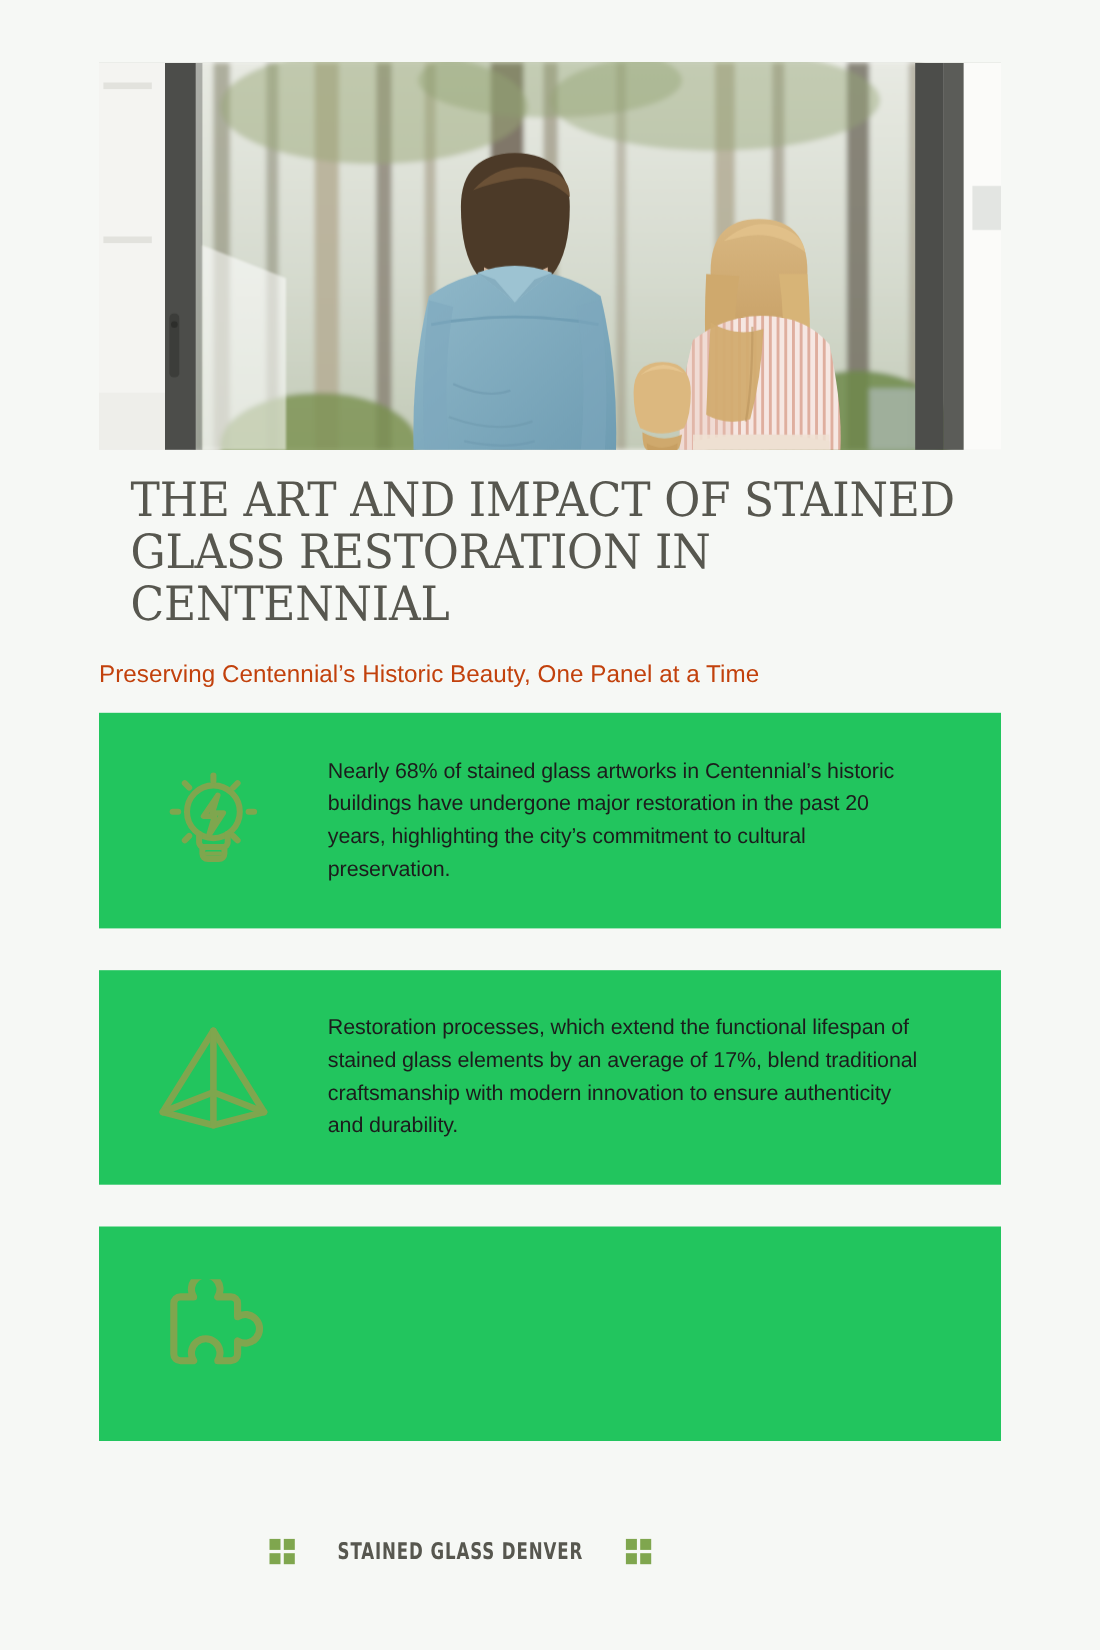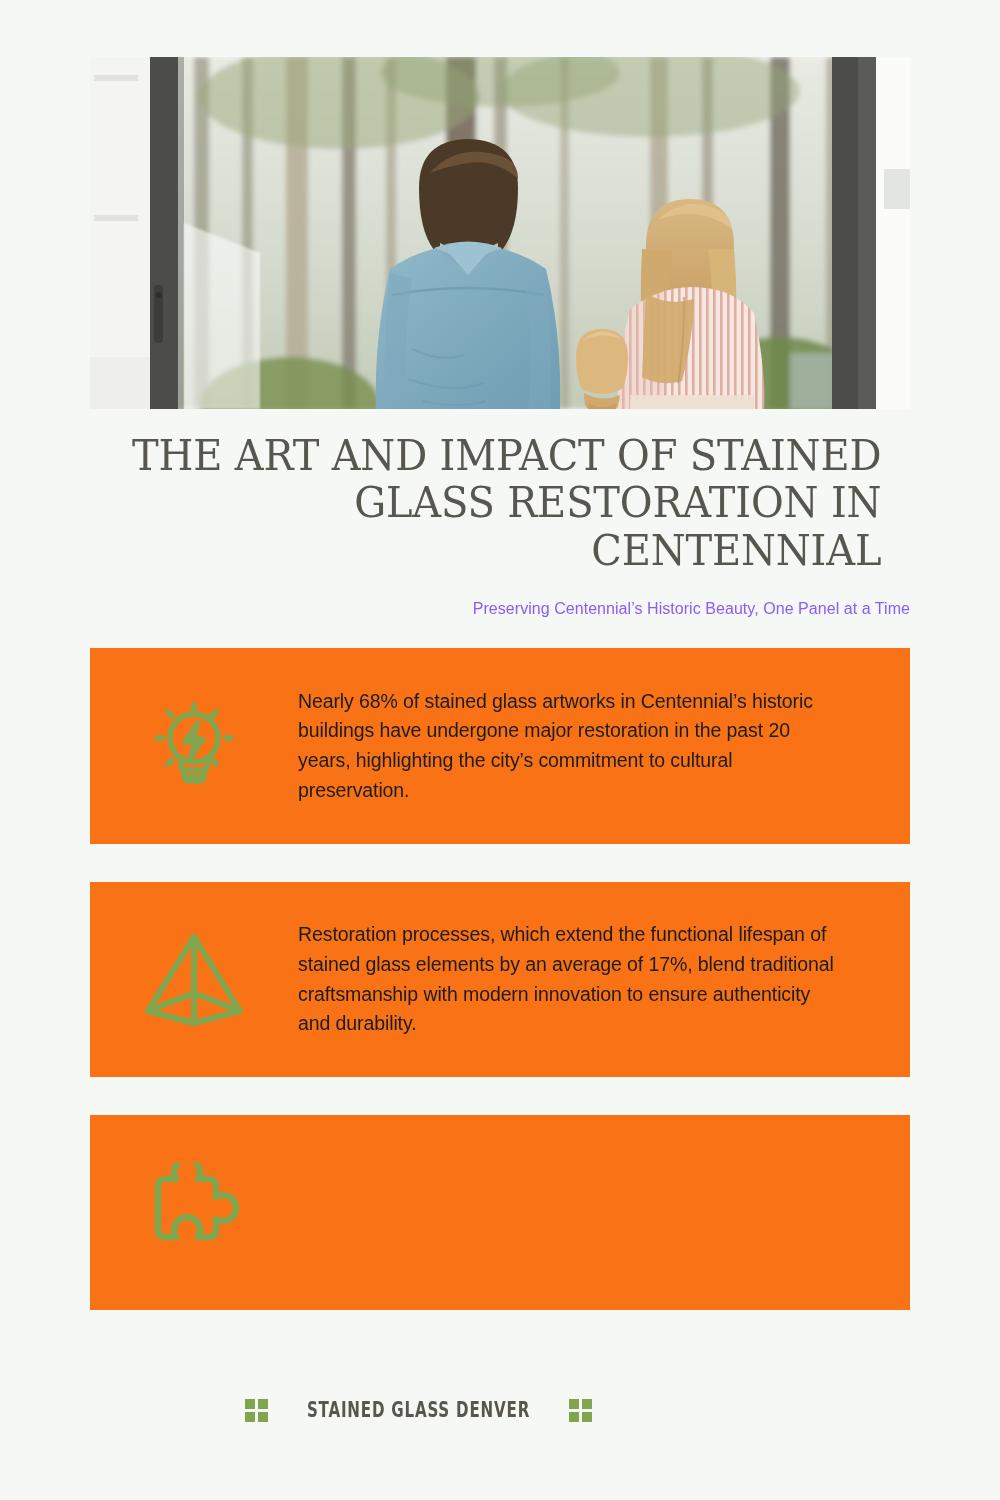--- a/index.html
+++ b/index.html
@@ -26,54 +26,54 @@
     background: #cfd4cd;
   }
   .hero svg { display: block; width: 820px; height: 352px; }
 
   
   .title-wrap {
     position: absolute;
     left: 90px;
     top: 432px;
     width: 820px;
-    text-align: right;
+    text-align: left;
   }
   .main-title {
     font-family: "DejaVu Serif", serif;
     font-size: 43px;
     line-height: 1.10;
     letter-spacing: -0.2px;
     color: #57574f;
     text-transform: uppercase;
     font-weight: 400;
     margin: 0;
     transform: scaleX(0.93);
     transform-origin: center top;
     white-space: pre-line;
   }
   .subtitle {
     margin: 26px 0 0 0;
     font-family: "Liberation Sans", sans-serif;
-    font-size: 16px;
+    font-size: 22px;
     font-weight: 400;
-    color: #8b5cf6;
+    color: #c2410c;
     letter-spacing: 0.05px;
   }
 
   
   .cards {
     position: absolute;
     left: 90px;
     top: 648px;
     width: 820px;
   }
   .card {
     position: relative;
-    background: #f97316;
+    background: #22c55e;
     display: flex;
     align-items: center;
     box-sizing: border-box;
     padding: 0;
   }
   .card + .card { margin-top: 38px; }
   .card-1 { height: 196px; }
   .card-2 { height: 195px; }
   .card-3 { height: 195px; }
 

